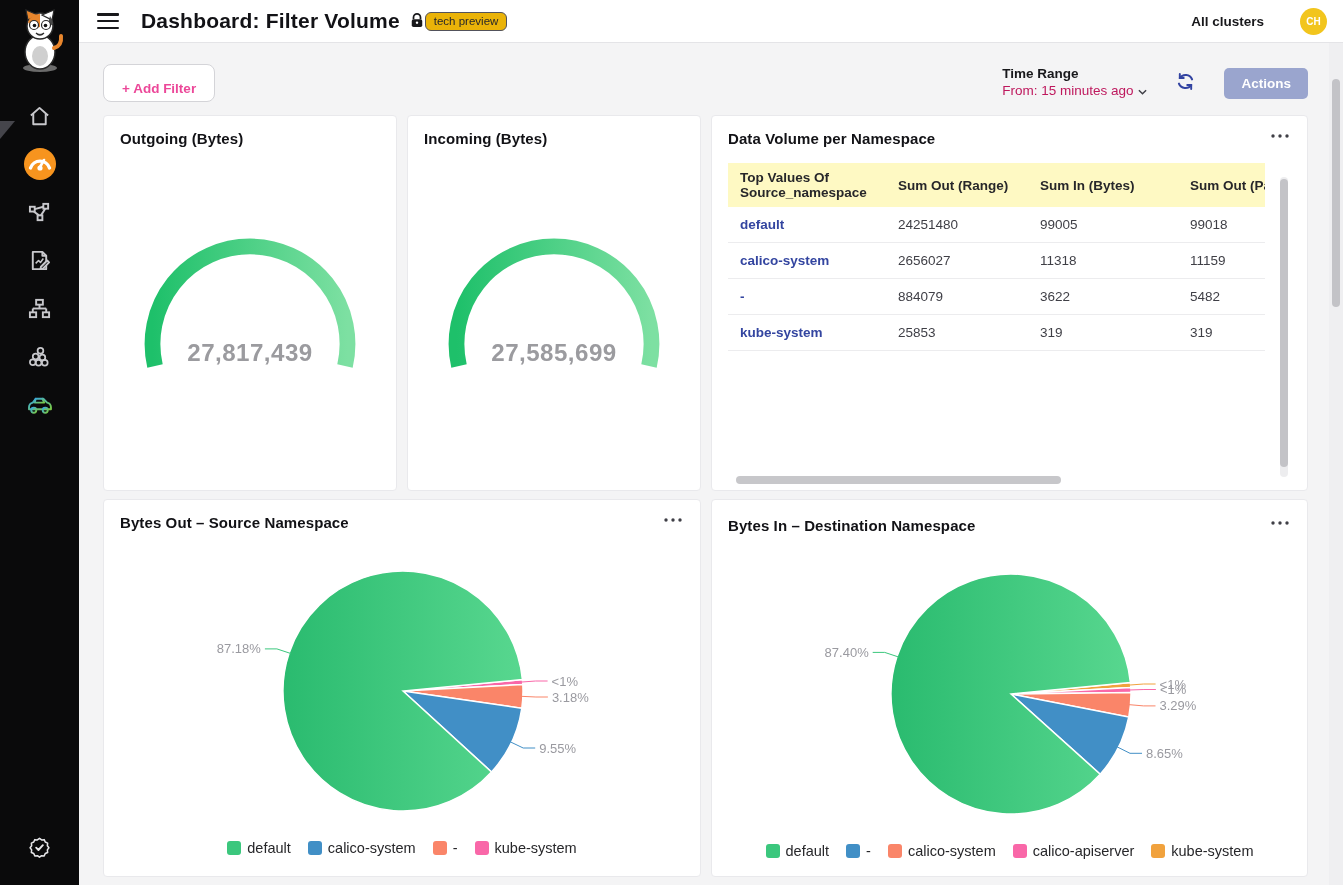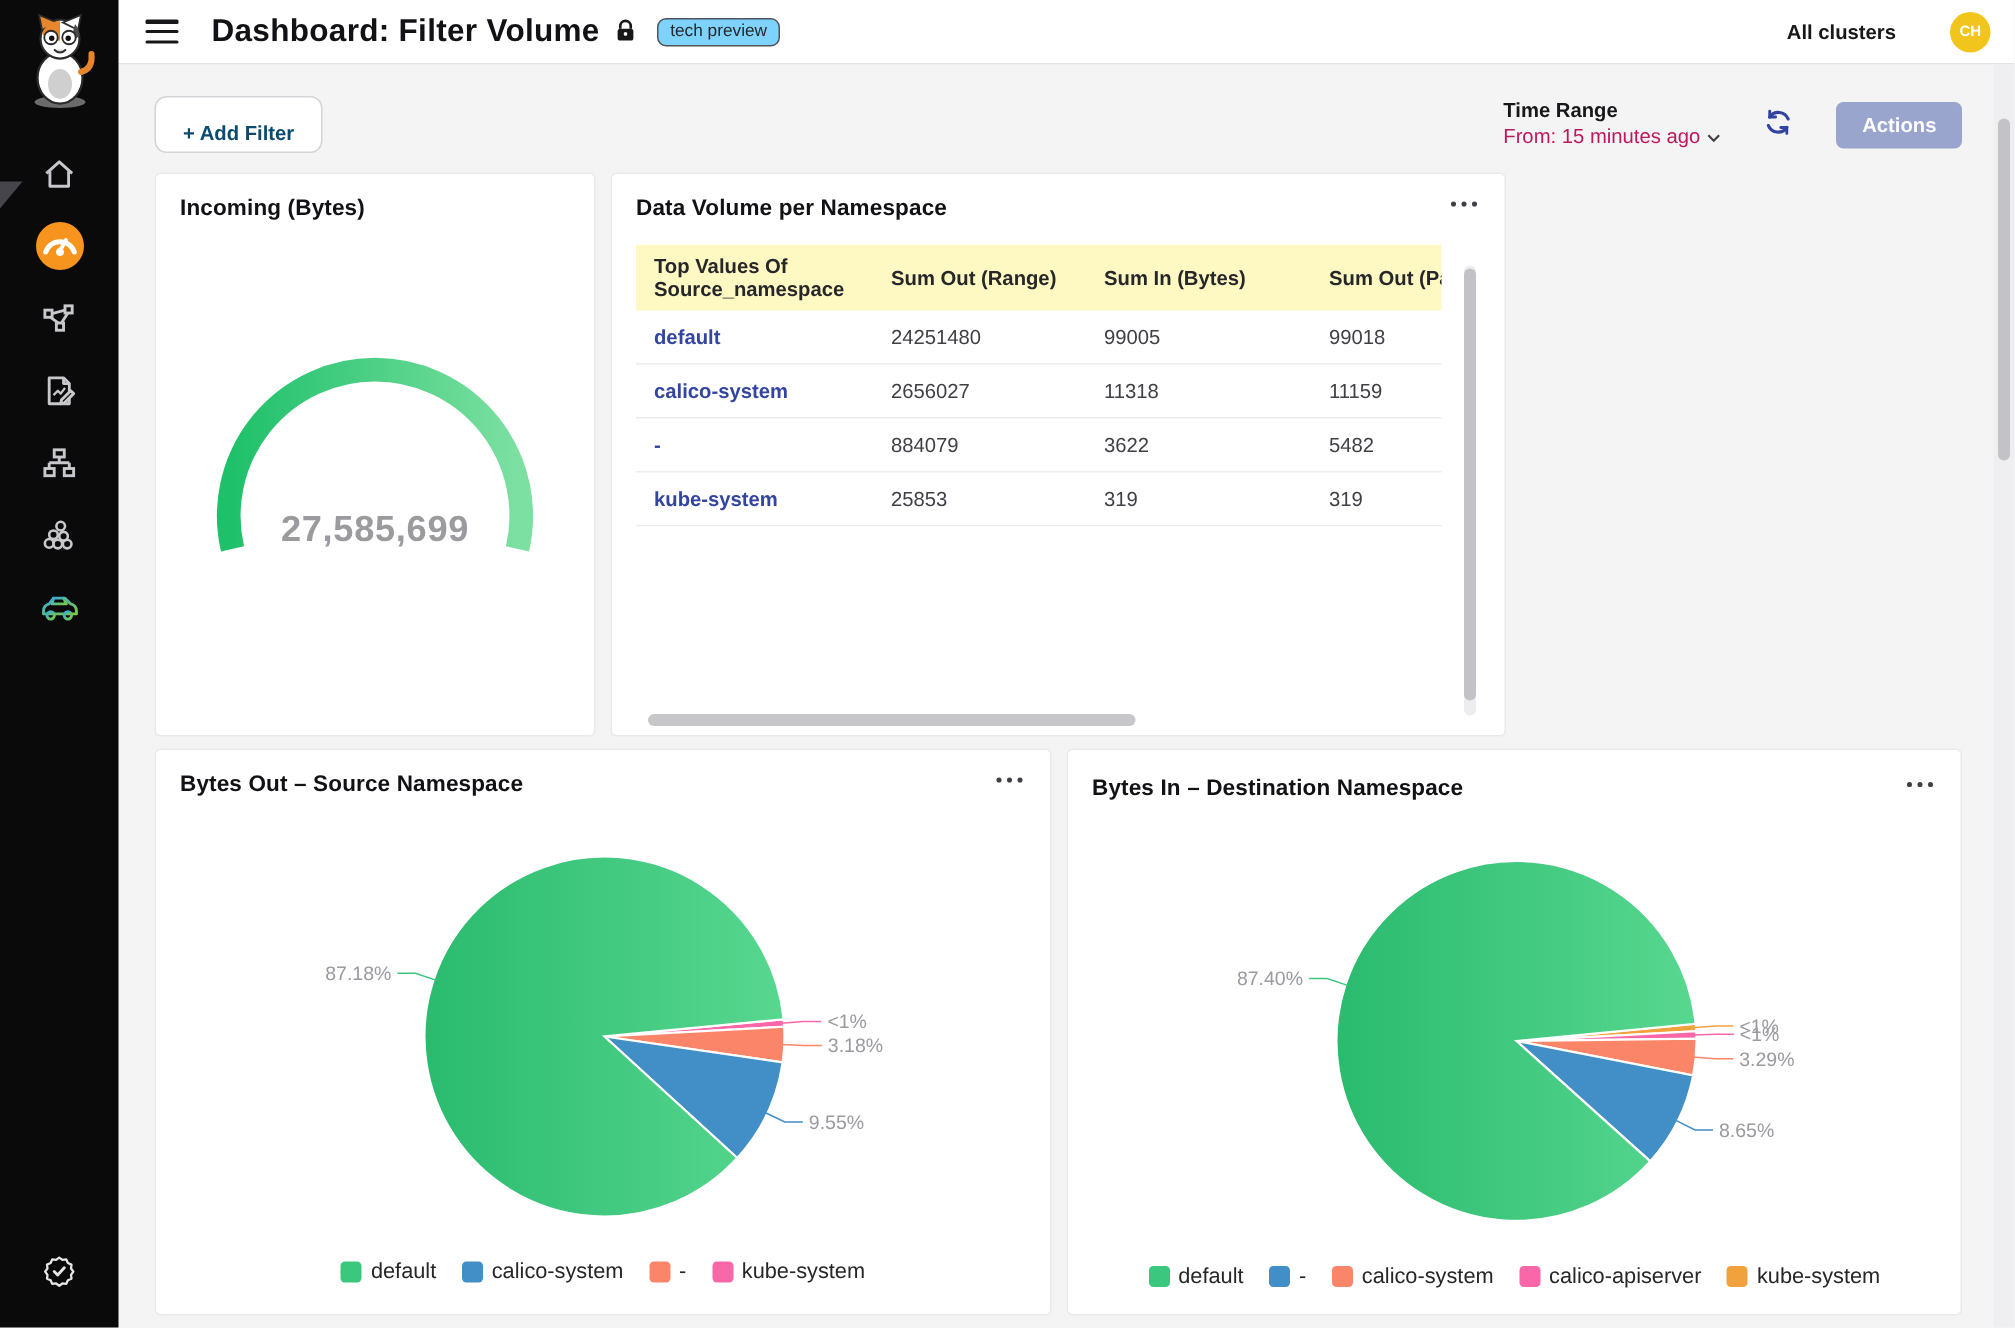--- a/index.html
+++ b/index.html
@@ -16,32 +16,32 @@
   .nav-item svg { display:block; }
   .nav-bottom { margin-top:auto; margin-bottom:14px; }
 
   
   .header { position:absolute; left:79px; right:0; top:0; height:43px; background:#ffffff;
     border-bottom:1px solid #e4e4e7; display:flex; align-items:center; padding:0 16px 0 18px; z-index:10; }
   .hamburger { width:22px; height:16px; display:flex; flex-direction:column; justify-content:space-between; cursor:pointer; margin-right:22px; }
   .hamburger span { height:2.5px; background:#18181b; border-radius:1px; }
   .page-title { font-size:21px; font-weight:800; letter-spacing:.2px; color:#121216; }
   .lock { margin:2px 0 0 10px; }
-  .tech-badge { margin-left:14px; font-size:11.5px; color:#27272a; border:1px solid #52525b;
-    border-radius:6px; padding:2px 8px 3px; background:#7dd3fc; }
+  .tech-badge { margin-left:1px; font-size:11.5px; color:#27272a; border:1px solid #52525b;
+    border-radius:6px; padding:2px 8px 3px; background:#eab308; }
   .header-right { margin-left:auto; display:flex; align-items:center; gap:36px; }
   .all-clusters { font-size:13.5px; font-weight:600; color:#18181b; cursor:pointer; }
   .avatar { width:27px; height:27px; border-radius:50%; background:#f2c51d; color:#ffffff;
     font-size:10px; font-weight:700; display:flex; align-items:center; justify-content:center; cursor:pointer; }
 
   
   .main { position:absolute; left:79px; top:43px; right:0; bottom:0; padding:21px 35px 0 24px; background:#f4f4f5; }
   .toolbar { display:flex; align-items:center; justify-content:space-between; margin-bottom:13px; height:38px; }
   .add-filter { background:#fff; border:1px solid #d4d4d8; border-radius:8px; height:38px; padding:16px 18px;
-    font-size:13.5px; font-weight:600; color:#0c4a6e; cursor:pointer; font-family:inherit; }
+    font-size:13.5px; font-weight:600; color:#ec4899; cursor:pointer; font-family:inherit; }
   .toolbar-right { display:flex; align-items:center; gap:26px; }
   .time-range { line-height:1.25; }
   .tr-label { font-size:13.5px; font-weight:700; color:#18181b; }
   .tr-value { font-size:13.5px; color:#be185d; cursor:pointer; display:flex; align-items:center; gap:5px; }
   .refresh-btn { background:none; border:none; cursor:pointer; padding:2px; }
   .actions-btn { background:#9aa5ce; color:#fff; border:none; border-radius:5px; height:31px; padding:0 17px;
     font-size:13.5px; font-weight:600; cursor:pointer; font-family:inherit; }
 
   .row { display:flex; gap:10px; }
   .row1 { height:376px; margin-bottom:8px; }
@@ -247,20 +247,35 @@
             <path d="M18.5 20.5 V16 H14" stroke-width="2.2"></path>
           </svg>
         </span>
       </button>
       <button class="actions-btn">Actions</button>
     </div>
   </div>
 
   <div class="row row1">
 
+    <section class="card gauge-card">
+      <h2>Outgoing (Bytes)</h2>
+      <div class="gauge-wrap">
+        <svg viewBox="0 0 280 230" width="264" height="217">
+          <defs>
+              <linearGradient id="gg1" x1="0" y1="0" x2="1" y2="0">
+            <stop offset="0" stop-color="#1ec06a"></stop>
+                <stop offset="1" stop-color="#7de0a2"></stop>
+          </linearGradient>
+            </defs>
+          <path d="M 37.7 173.6 A 105 105 0 1 1 242.3 173.6" fill="none" stroke="url(#gg1)" stroke-width="17"></path>
+          <text class="gauge-value" x="140" y="168" text-anchor="middle">27,817,439</text>
+        </svg>
+      </div>
+    </section>
 
     <section class="card gauge-card">
       <h2>Incoming (Bytes)</h2>
       <div class="gauge-wrap">
         <svg viewBox="0 0 280 230" width="264" height="217">
           <defs>
               <linearGradient id="gg2" x1="0" y1="0" x2="1" y2="0">
             <stop offset="0" stop-color="#1ec06a"></stop>
                 <stop offset="1" stop-color="#7de0a2"></stop>
           </linearGradient>

